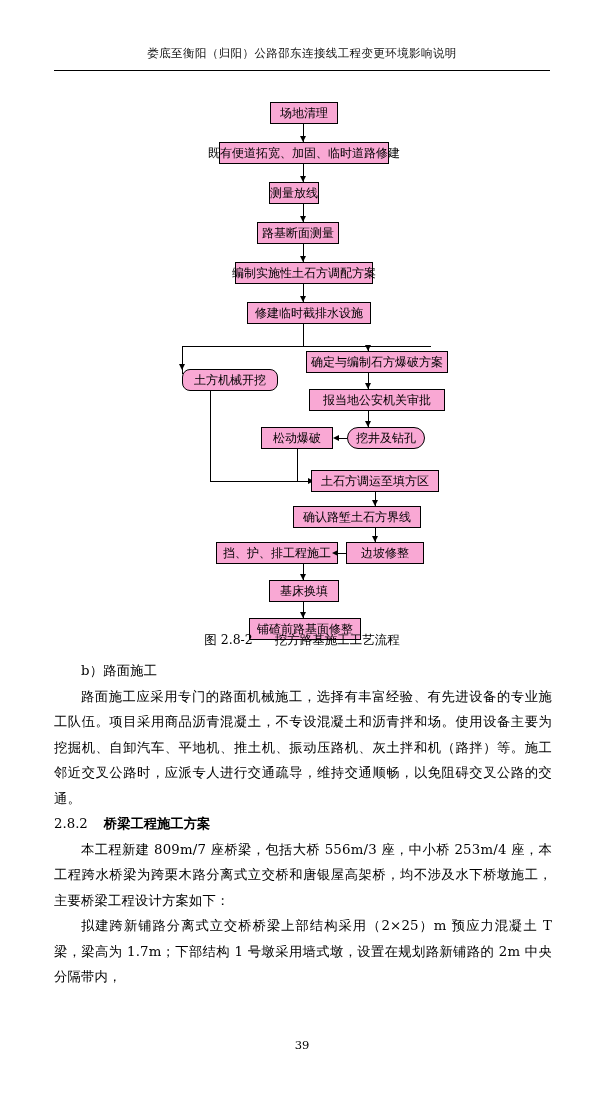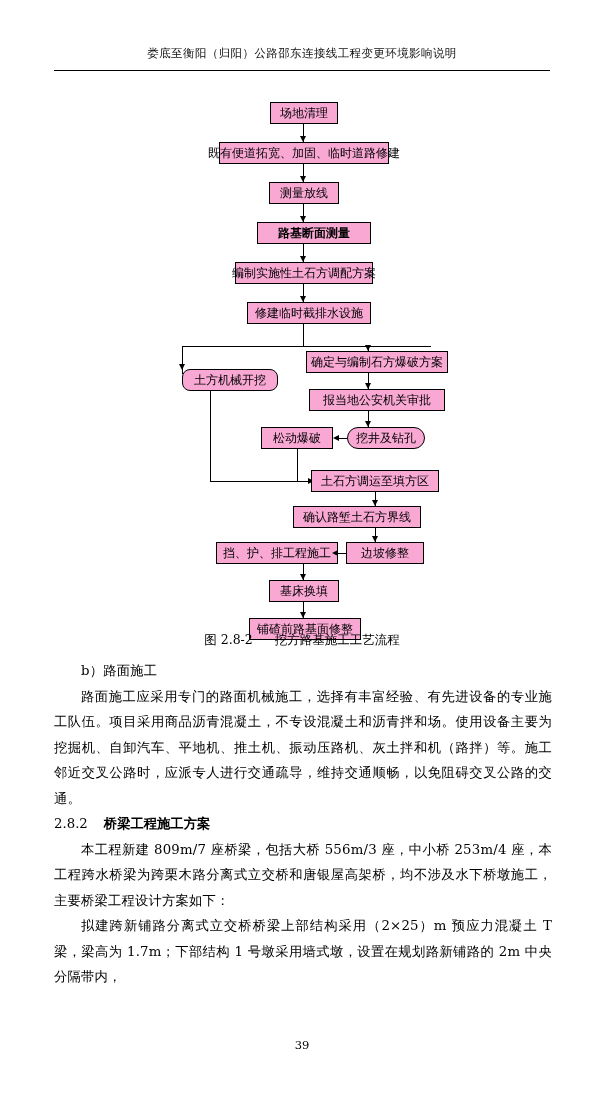--- a/index.html
+++ b/index.html
@@ -166,25 +166,25 @@
   <div class="flow">
 
     <div class="node" style="left:270px; top:6px; width:68px;">场地清理</div>
     <div class="vline" style="left:303px; top:28px; height:18px;"></div>
     <div class="arrow-down" style="left:300px; top:40px;"></div>
 
     <div class="node" style="left:219px; top:46px; width:170px;">既有便道拓宽、加固、临时道路修建</div>
     <div class="vline" style="left:303px; top:68px; height:18px;"></div>
     <div class="arrow-down" style="left:300px; top:80px;"></div>
 
-    <div class="node" style="left:269px; top:86px; width:70px;">测量放线</div>
+    <div class="node" style="left:269px; top:86px; width:50px;">测量放线</div>
     <div class="vline" style="left:303px; top:108px; height:18px;"></div>
     <div class="arrow-down" style="left:300px; top:120px;"></div>
 
-    <div class="node" style="left:257px; top:126px; width:114px;font-weight:bold;">路基断面测量</div>
+    <div class="node" style="left:257px; top:126px; width:82px;">路基断面测量</div>
     <div class="vline" style="left:303px; top:148px; height:18px;"></div>
     <div class="arrow-down" style="left:300px; top:160px;"></div>
 
     <div class="node" style="left:235px; top:166px; width:138px;">编制实施性土石方调配方案</div>
     <div class="vline" style="left:303px; top:188px; height:18px;"></div>
     <div class="arrow-down" style="left:300px; top:200px;"></div>
 
     <div class="node" style="left:247px; top:206px; width:124px;">修建临时截排水设施</div>
 
     <div class="vline" style="left:303px; top:228px; height:22px;"></div>

